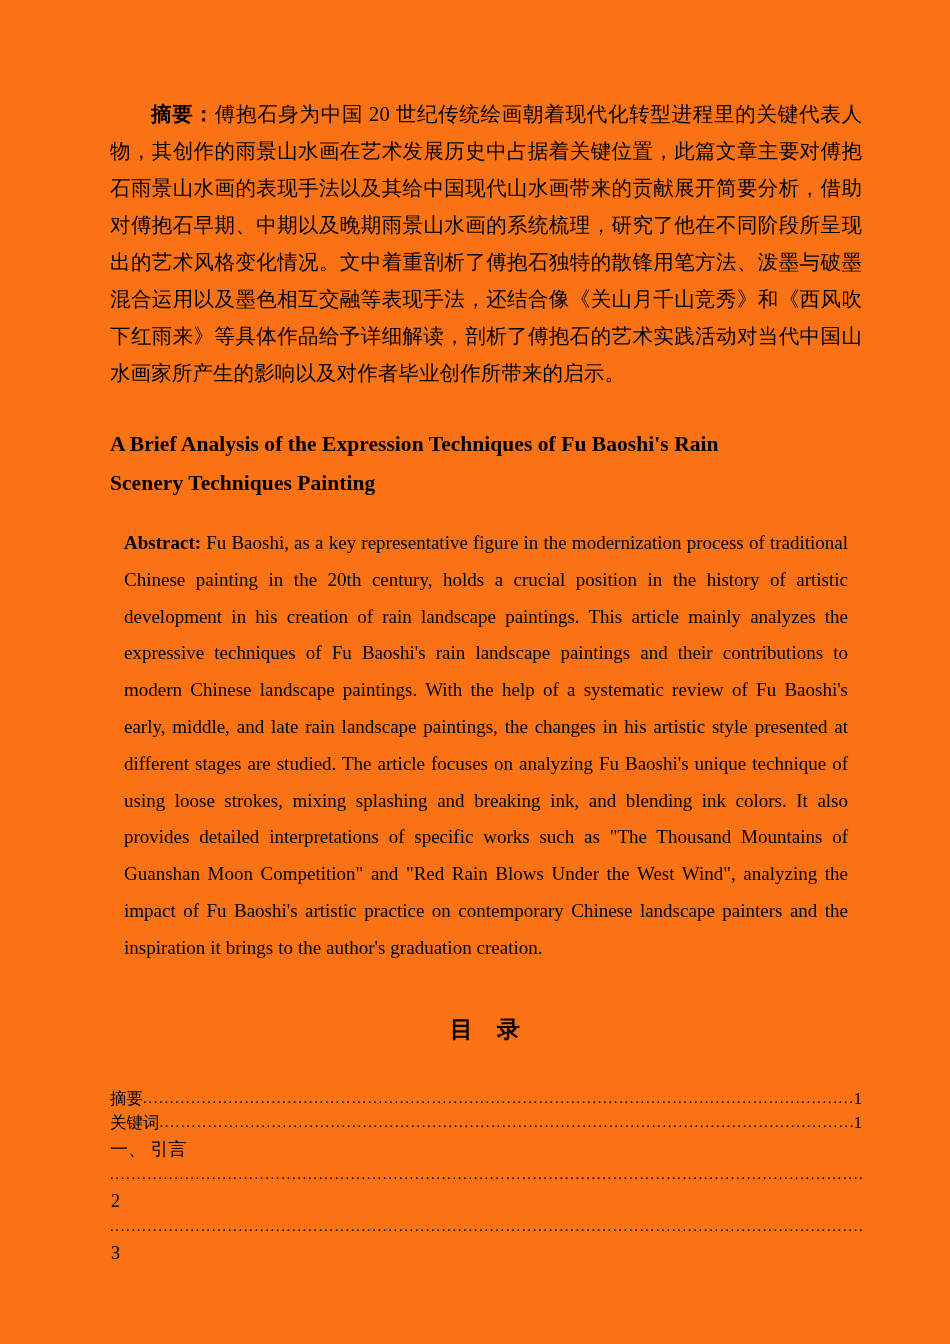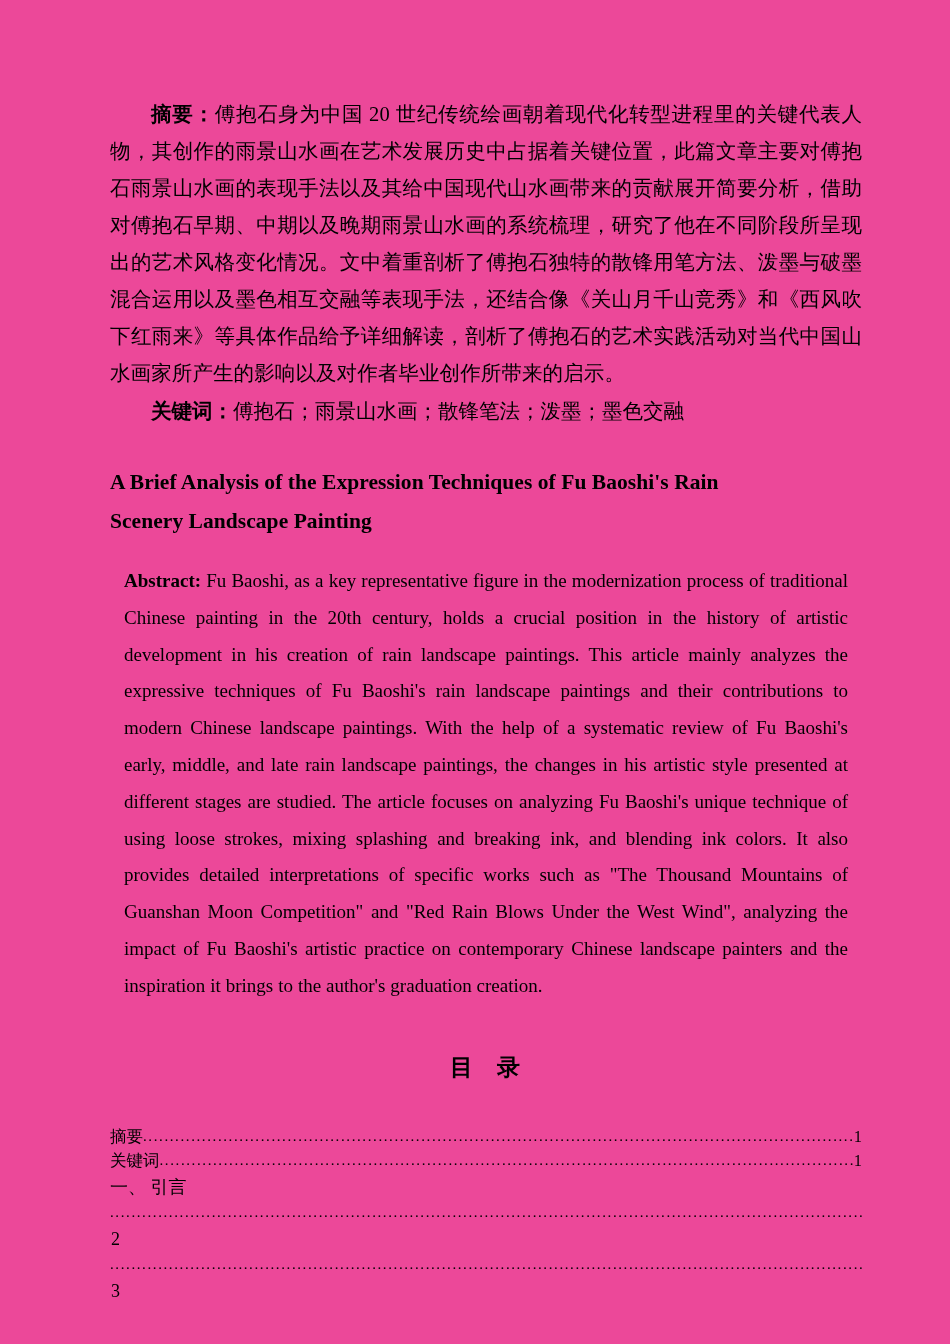--- a/index.html
+++ b/index.html
@@ -15,21 +15,21 @@
     color: #000000;
     overflow: hidden;
   }
 
   .page {
     position: absolute;
     left: 0;
     top: 0;
     width: 950px;
     height: 1344px;
-    background: #ec4899;
+    background: #f97316;
   }
 
   .content {
     position: absolute;
     left: 110px;
     top: 96px;
     width: 752px;
   }
 
   
@@ -156,23 +156,22 @@
   }
 </style>
 </head>
 <body>
 
 <div class="page">
   <div class="content">
 
     <p class="cn-para"><span class="lbl">摘要：</span><span>傅抱石身为中国 20 世纪传统绘画朝着现代化转型进程里的关键代表人物，其创作的雨景山水画在艺术发展历史中占据着关键位置，此篇文章主要对傅抱石雨景山水画的表现手法以及其给中国现代山水画带来的贡献展开简要分析，借助对傅抱石早期、中期以及晚期雨景山水画的系统梳理，研究了他在不同阶段所呈现出的艺术风格变化情况。文中着重剖析了傅抱石独特的散锋用笔方法、泼墨与破墨混合运用以及墨色相互交融等表现手法，还结合像《关山月千山竞秀》和《西风吹下红雨来》等具体作品给予详细解读，剖析了傅抱石的艺术实践活动对当代中国山水画家所产生的影响以及对作者毕业创作所带来的启示。</span></p>
 
-    <p class="cn-keywords"><span class="lbl">关键词：</span><span>傅抱石；雨景山水画；散锋笔法；泼墨；墨色交融</span></p>
 
-    <h1 class="en-title"><span class="l1">A Brief Analysis of the Expression Techniques of Fu Baoshi's Rain</span><span class="l2">Scenery Landscape Painting</span></h1>
+    <h1 class="en-title"><span class="l1">A Brief Analysis of the Expression Techniques of Fu Baoshi's Rain</span><span class="l2">Scenery Techniques Painting</span></h1>
 
     <p class="en-para"><span class="lbl">Abstract:</span><span> Fu Baoshi, as a key representative figure in the modernization process of traditional Chinese painting in the 20th century, holds a crucial position in the history of artistic development in his creation of rain landscape paintings. This article mainly analyzes the expressive techniques of Fu Baoshi's rain landscape paintings and their contributions to modern Chinese landscape paintings. With the help of a systematic review of Fu Baoshi's early, middle, and late rain landscape paintings, the changes in his artistic style presented at different stages are studied. The article focuses on analyzing Fu Baoshi's unique technique of using loose strokes, mixing splashing and breaking ink, and blending ink colors. It also provides detailed interpretations of specific works such as "The Thousand Mountains of Guanshan Moon Competition" and "Red Rain Blows Under the West Wind", analyzing the impact of Fu Baoshi's artistic practice on contemporary Chinese landscape painters and the inspiration it brings to the author's graduation creation.</span></p>
 
 
     <h2 class="toc-heading"><span>目</span><span class="sp"></span><span>录</span></h2>
 
     <ul class="toc-list">
       <li class="toc-row small">
         <span class="toc-label">摘要</span>
         <span class="toc-dots">............................................................................................................................................................................................................................</span>

